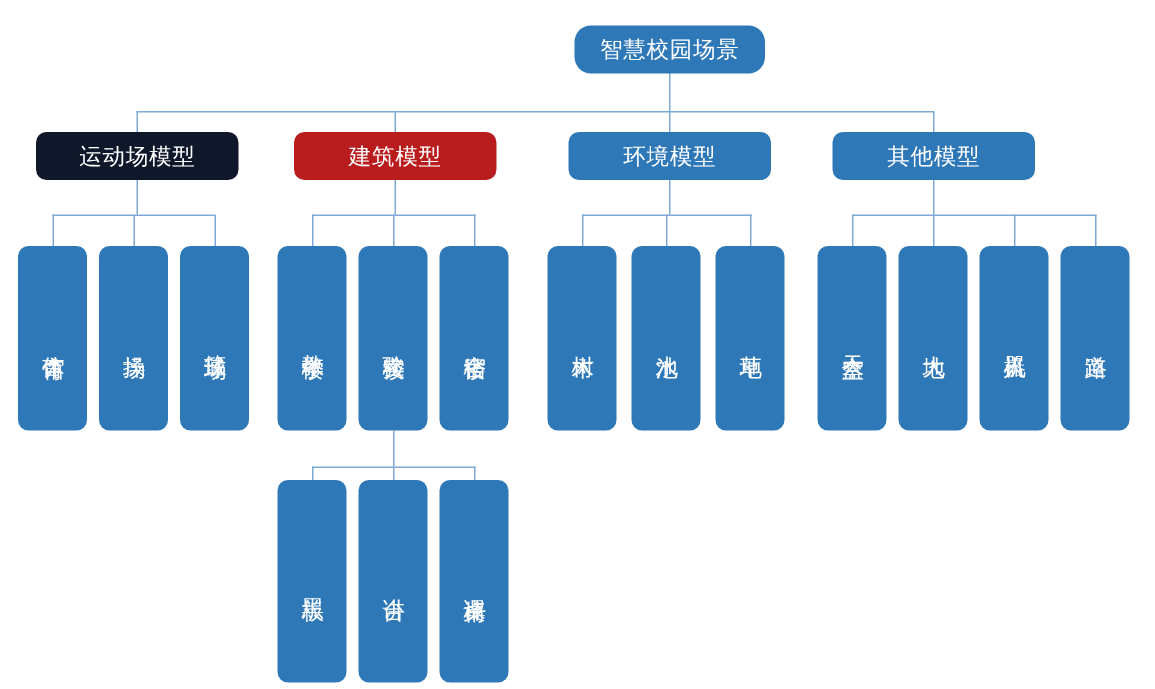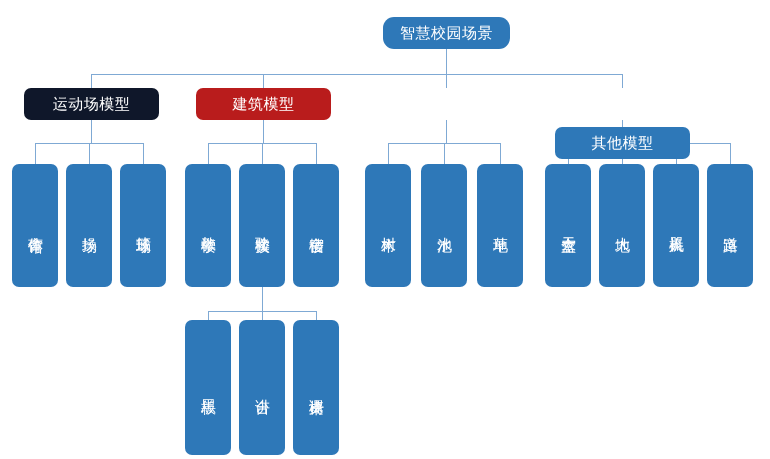--- a/index.html
+++ b/index.html
@@ -94,21 +94,22 @@
   <div class="conn v" style="left: 262px; top: 287px; width: 1px; height: 24px; background: rgb(127, 169, 212);"></div>
   <div class="conn h" style="left: 208px; top: 311px; width: 109px; height: 1px; background: rgb(127, 169, 212);"></div>
   <div class="conn v" style="left: 208px; top: 311px; width: 1px; height: 9px; background: rgb(127, 169, 212);"></div>
   <div class="conn v" style="left: 262px; top: 311px; width: 1px; height: 9px; background: rgb(127, 169, 212);"></div>
   <div class="conn v" style="left: 316px; top: 311px; width: 1px; height: 9px; background: rgb(127, 169, 212);"></div>
 
   <div class="node horiz root" style="left: 383px; top: 17px; width: 127px; height: 32px; background: rgb(46, 120, 184); color: rgb(255, 255, 255);">智慧校园场景</div>
 
   <div class="node horiz" style="left: 24px; top: 88px; width: 135px; height: 32px; background: #0f172a; color: rgb(255, 255, 255);">运动场模型</div>
   <div class="node horiz" style="left: 196px; top: 88px; width: 135px; height: 32px; background: #b91c1c; color: rgb(255, 255, 255);">建筑模型</div>
-  <div class="node horiz" style="left: 555px; top: 88px; width: 135px; height: 32px; background: rgb(46, 120, 184); color: rgb(255, 255, 255); margin-top: 39px;">其他模型</div>
+  <div class="node horiz" style="left: 379px; top: 88px; width: 135px; height: 32px; background: rgb(46, 120, 184); color: rgb(255, 255, 255);">环境模型</div>
+  <div class="node horiz" style="left: 555px; top: 88px; width: 135px; height: 32px; background: rgb(46, 120, 184); color: rgb(255, 255, 255);">其他模型</div>
 
   <div class="node vert" style="left: 12px; top: 164px; width: 46px; height: 123px; background: rgb(46, 120, 184); color: rgb(255, 255, 255);">体育馆</div>
   <div class="node vert" style="left: 66px; top: 164px; width: 46px; height: 123px; background: rgb(46, 120, 184); color: rgb(255, 255, 255);">操场</div>
   <div class="node vert" style="left: 120px; top: 164px; width: 46px; height: 123px; background: rgb(46, 120, 184); color: rgb(255, 255, 255);">篮球场</div>
 
   <div class="node vert" style="left: 185px; top: 164px; width: 46px; height: 123px; background: rgb(46, 120, 184); color: rgb(255, 255, 255);">教学楼</div>
   <div class="node vert" style="left: 239px; top: 164px; width: 46px; height: 123px; background: rgb(46, 120, 184); color: rgb(255, 255, 255);">实验楼</div>
   <div class="node vert" style="left: 293px; top: 164px; width: 46px; height: 123px; background: rgb(46, 120, 184); color: rgb(255, 255, 255);">宿舍楼</div>
 
   <div class="node vert" style="left: 365px; top: 164px; width: 46px; height: 123px; background: rgb(46, 120, 184); color: rgb(255, 255, 255);">树木</div>

